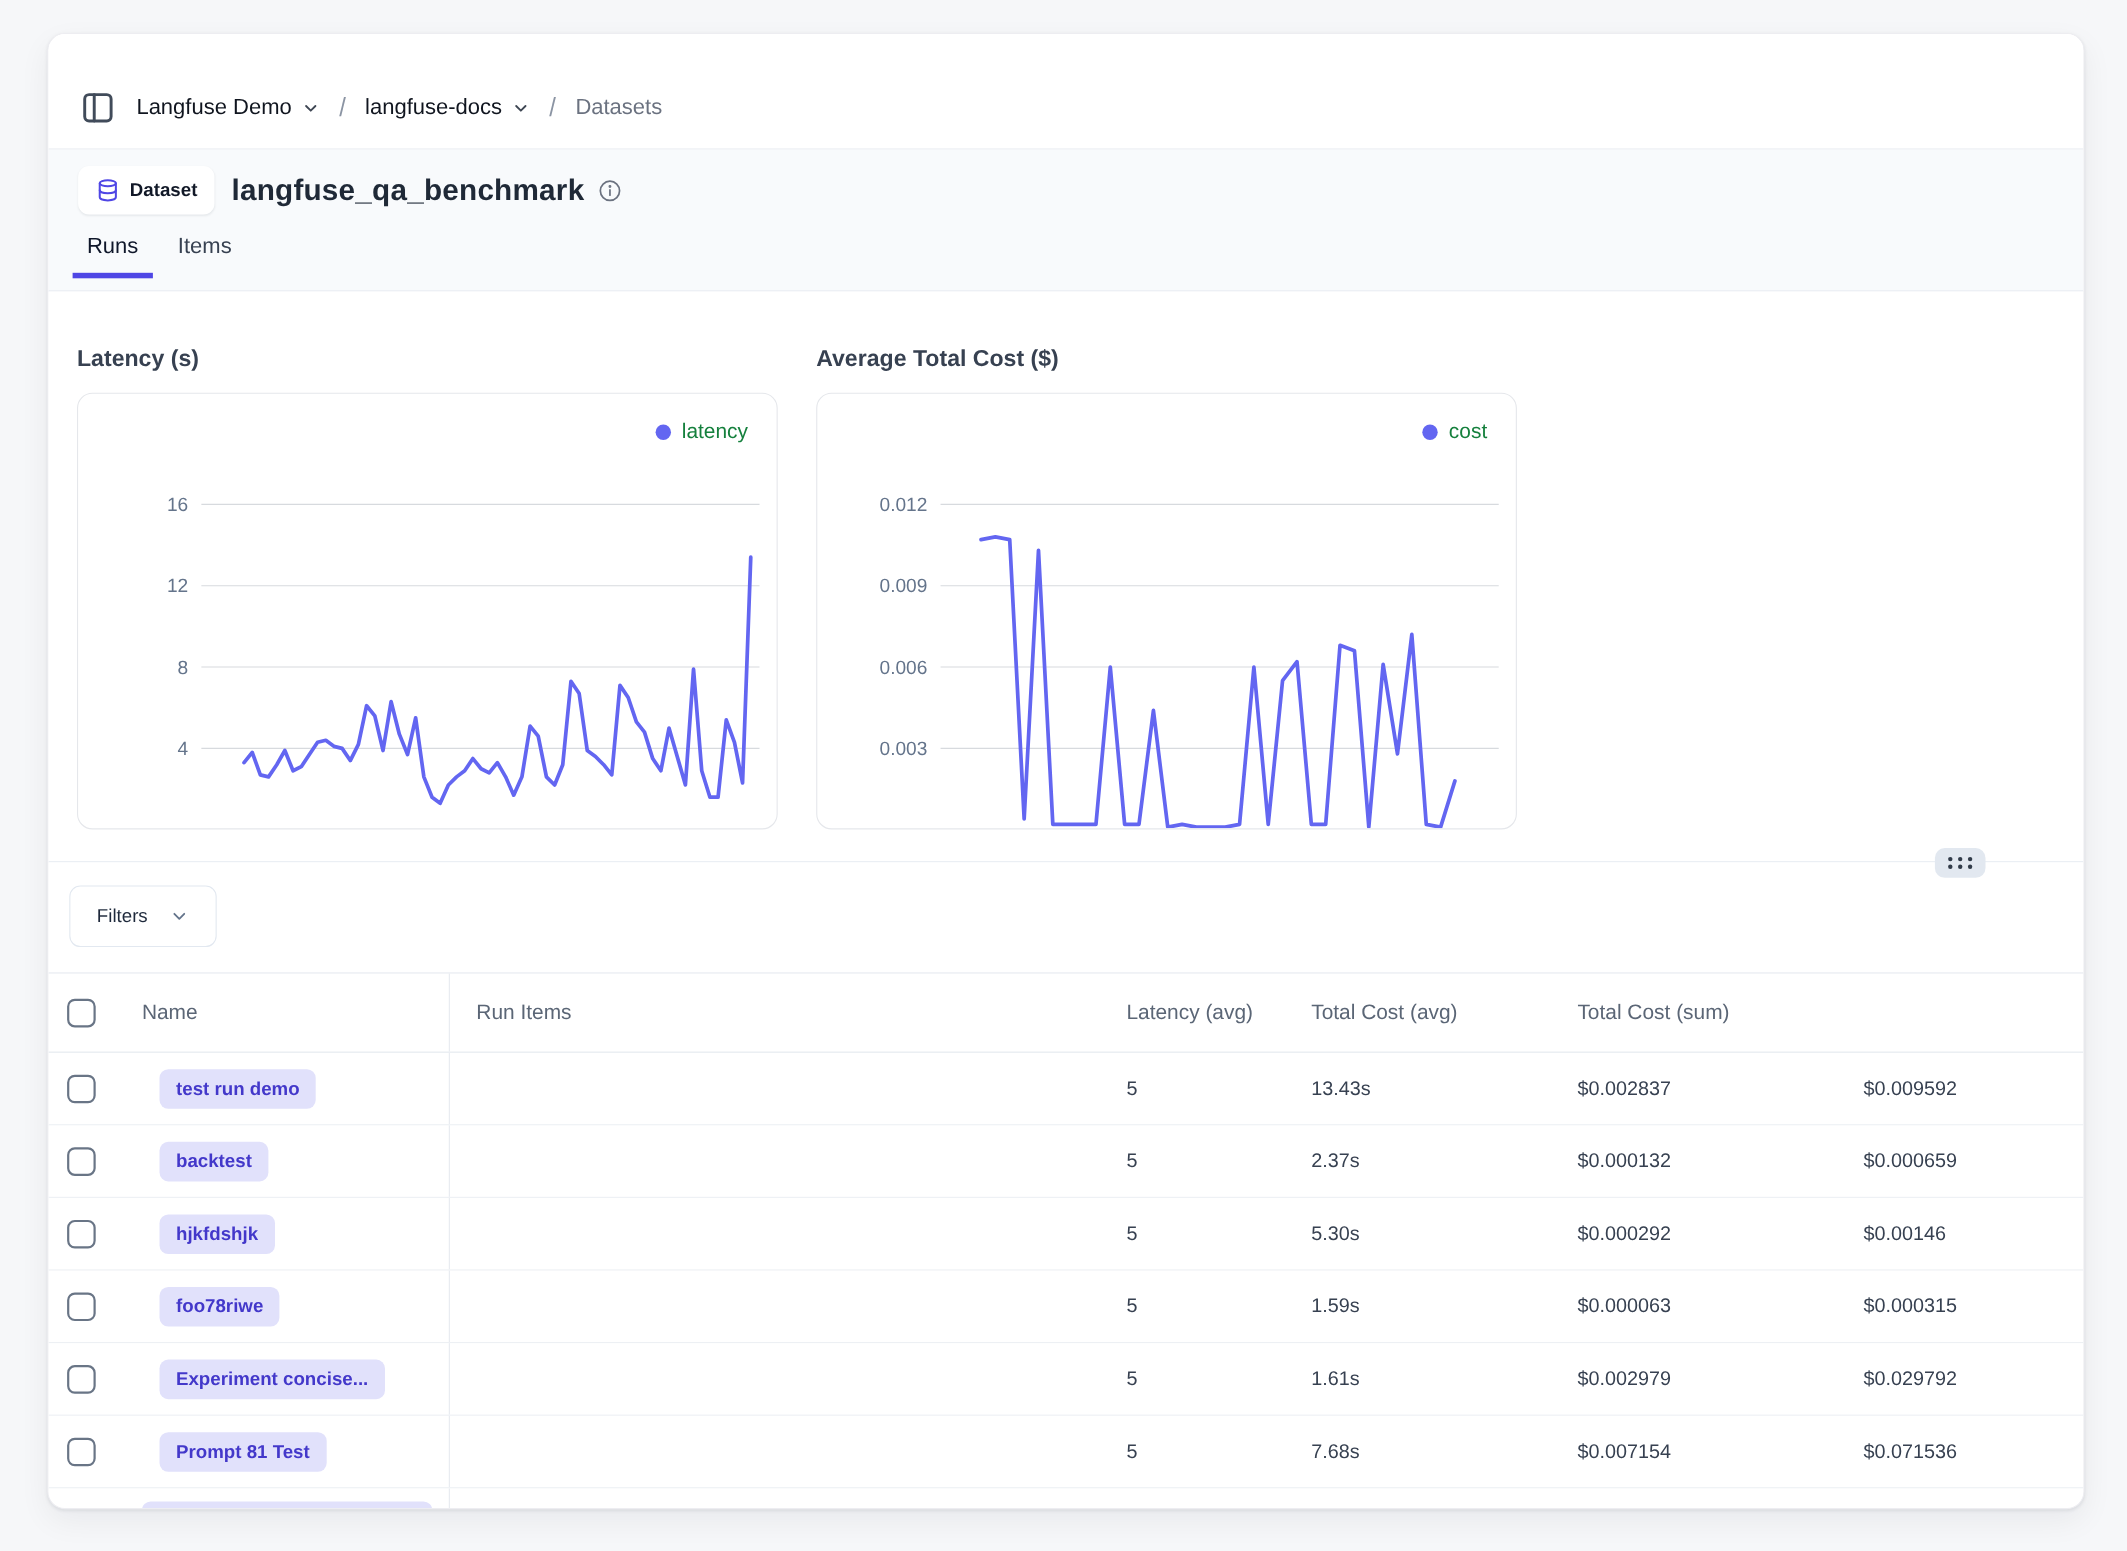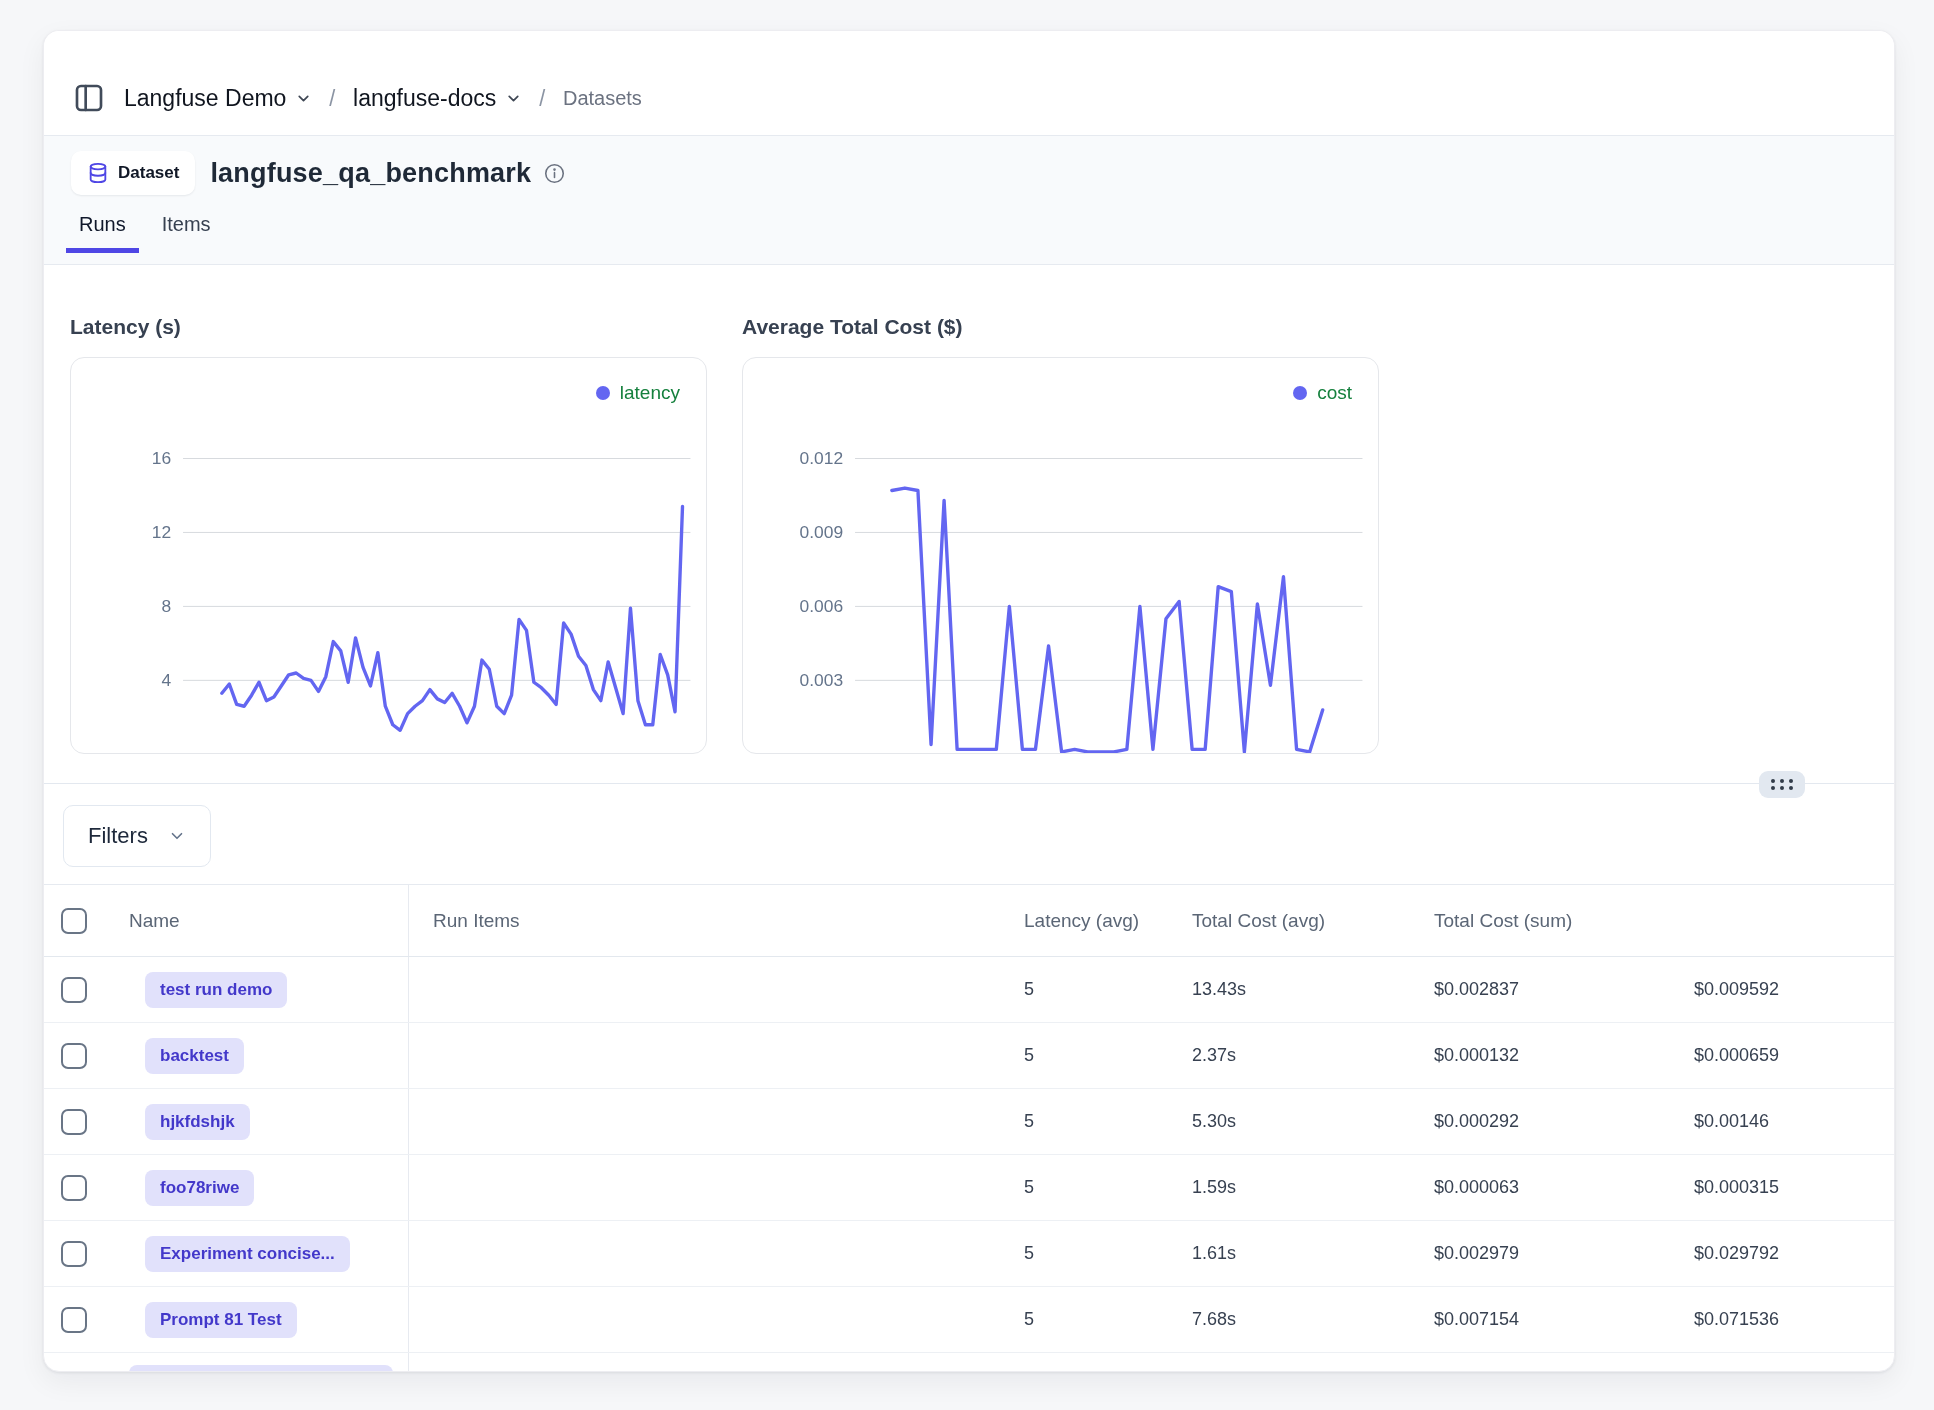--- a/index.html
+++ b/index.html
@@ -10,21 +10,21 @@
     background:#fff; border-radius:16px; overflow:hidden;
     box-shadow:0 1px 3px rgba(16,24,40,.08), 0 10px 28px rgba(16,24,40,.06);
     border:1px solid #ededf1; }
 
   
   .topbar { height:105px; padding:30px 34px 0 29px; display:flex; align-items:center;
     gap:19px; border-bottom:1px solid #e6eaf0; background:#fff; }
   .icon-btn { background:none; border:none; cursor:pointer; display:flex; align-items:center; }
   .crumbs { display:flex; align-items:center; gap:17px; }
   .crumb { display:flex; align-items:center; gap:9px; background:none; border:none; cursor:pointer;
-    font-family:inherit; font-size:23px; font-weight:500; color:#10151f; }
+    font-family:inherit; font-size:20px; font-weight:500; color:#10151f; }
   .slash { color:#8b94a3; font-size:24px; font-weight:300; transform:scaleX(.9); }
   .crumb-page { font-size:20px; font-weight:500; color:#6b7280; cursor:pointer; }
 
   
   .header { height:129px; background:#f8fafc; border-bottom:1px solid #e6eaf0;
     padding:15px 34px 0 27px; }
   .title-row { display:flex; align-items:center; }
   .ds-badge { display:inline-flex; align-items:center; gap:9px; background:#fff;
     border-radius:10px; padding:11px 16px; box-shadow:0 1px 2px rgba(16,24,40,.08);
     font-size:17px; font-weight:700; color:#111827; }
@@ -52,21 +52,21 @@
   .drag-pill { position:absolute; left:1715px; top:740px; width:46px; height:27px;
     background:#e2e8f0; border-radius:9px; display:flex; align-items:center; justify-content:center;
     cursor:grab; z-index:3; }
   .drag-pill .dots { display:grid; grid-template-columns:repeat(3,4px); gap:3px 5px; }
   .drag-pill .dots i { width:4px; height:4px; border-radius:50%; background:#313b49; }
 
   
   .filters-row { height:100px; padding:21px 34px 0 19px; background:#fff; }
   .filters-btn { display:inline-flex; align-items:center; gap:20px; background:#fff;
     border:1px solid #e2e8f0; border-radius:10px; padding:17px 24px; cursor:pointer;
-    font-family:inherit; font-size:22px; font-weight:500; color:#1e293b; }
+    font-family:inherit; font-size:17px; font-weight:500; color:#1e293b; }
 
   
   .table { border-top:1px solid #e6eaf0; }
   .trow { display:grid; grid-template-columns:66px 299px 591px 168px 242px 260px minmax(0,1fr);
     align-items:center; }
   .thead { height:72px; border-bottom:1px solid #e3e8ee; font-size:19px; color:#5b6676; }
   .tbody .trow { height:66px; border-bottom:1px solid #edf0f4; font-size:18px; color:#374151; }
   .c-check { display:flex; justify-content:flex-start; padding-left:17px; }
   .checkbox { width:26px; height:26px; border:2px solid #697586; border-radius:7px;
     background:#fff; cursor:pointer; }

